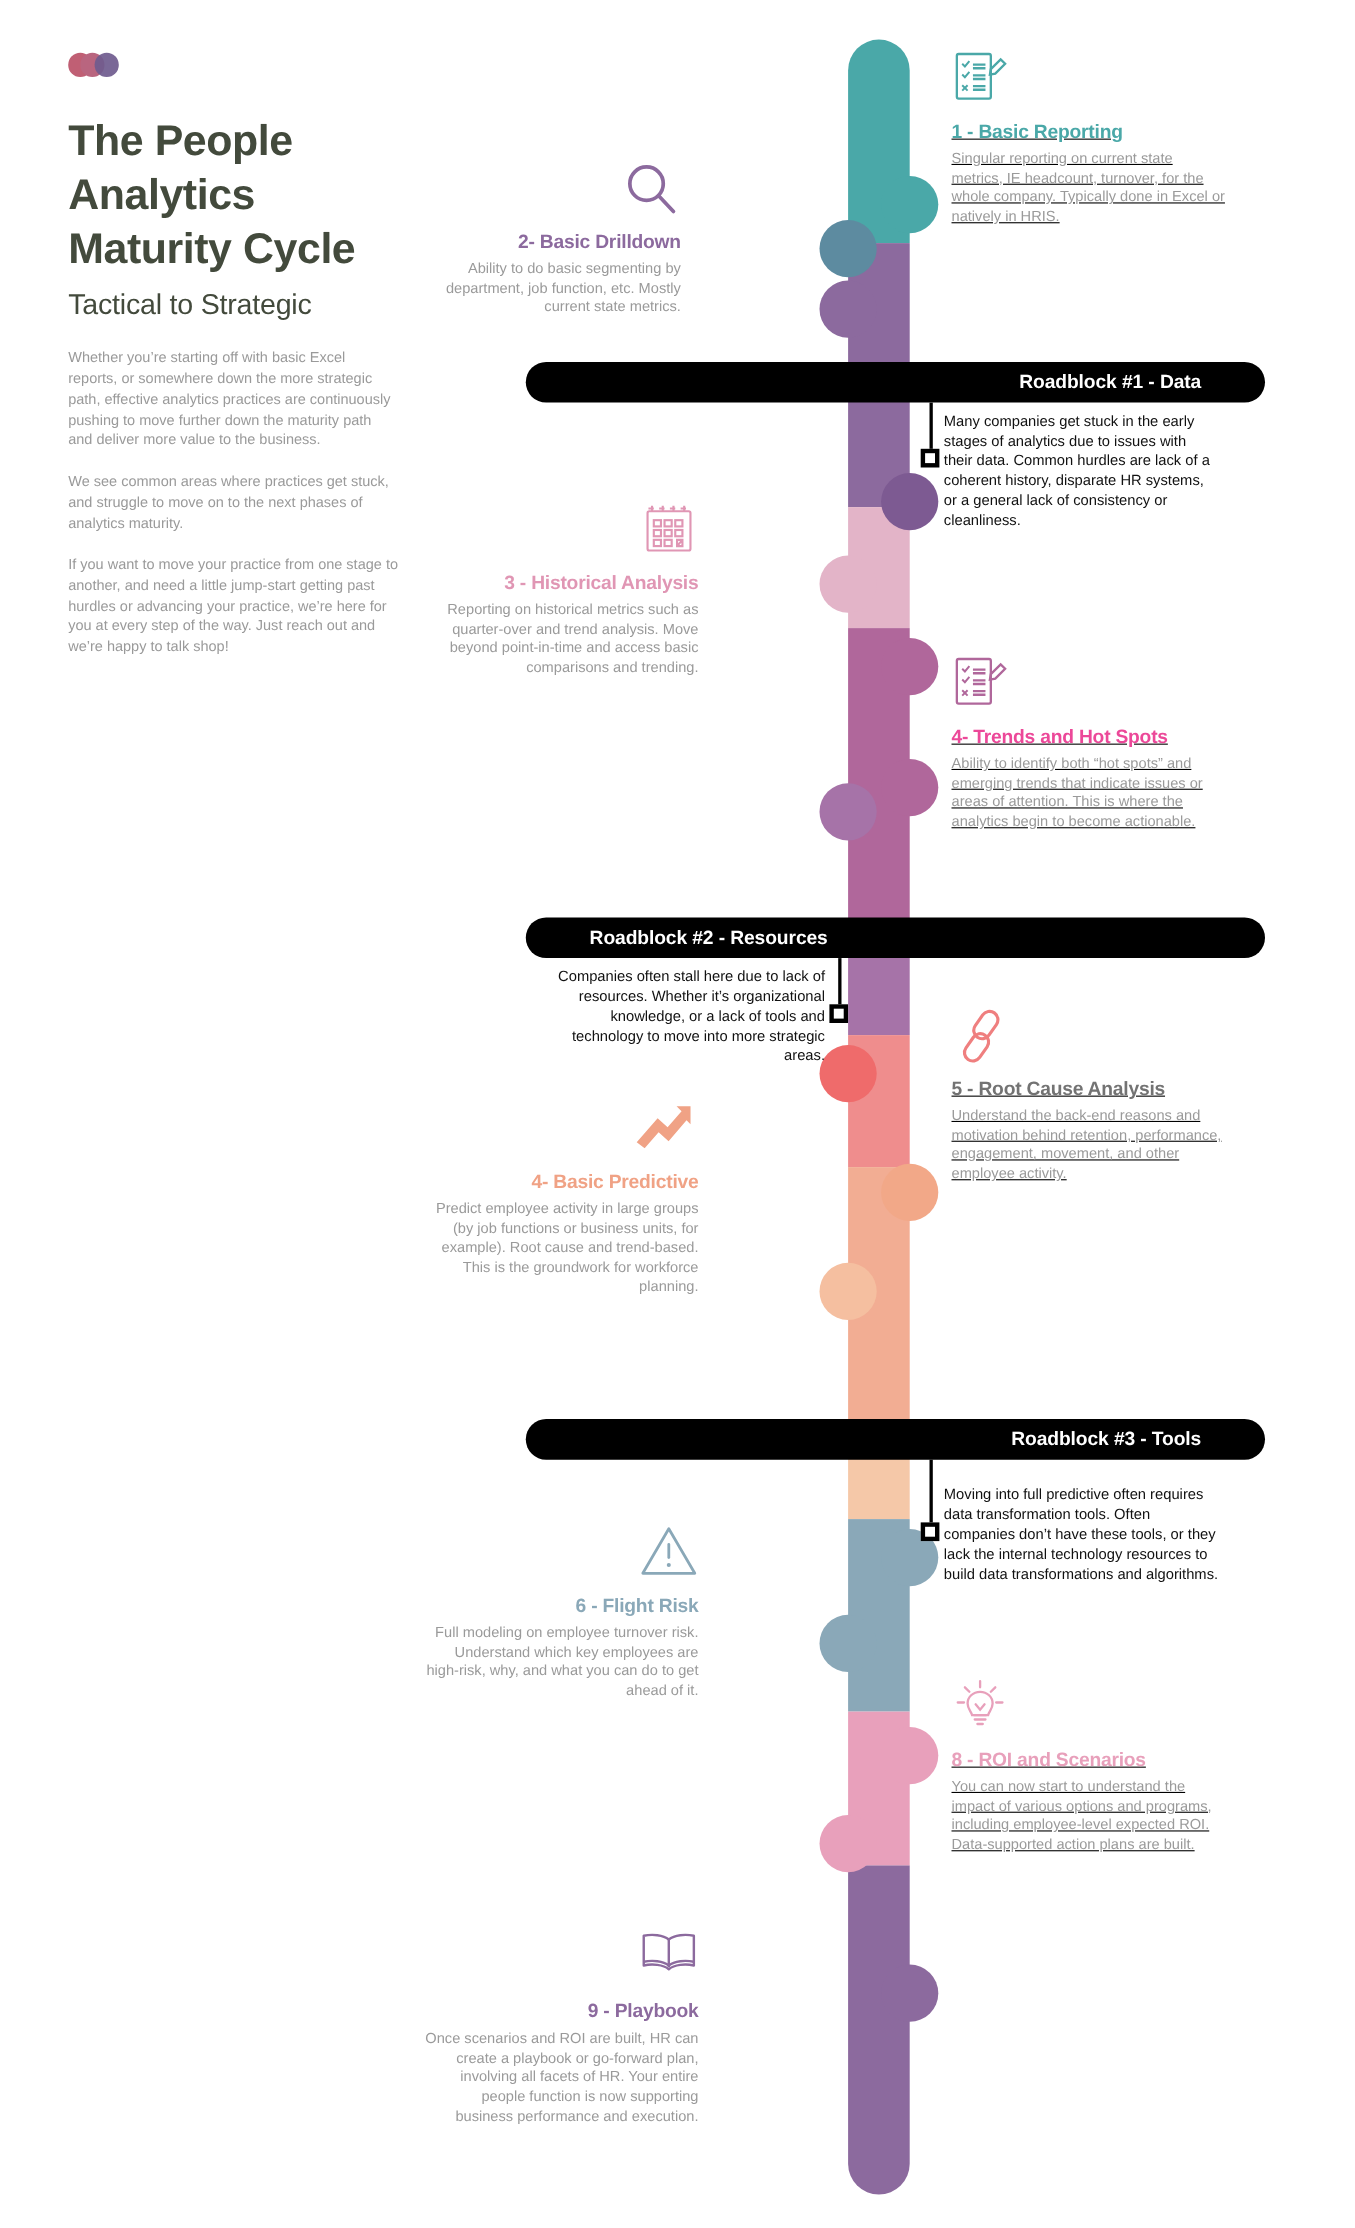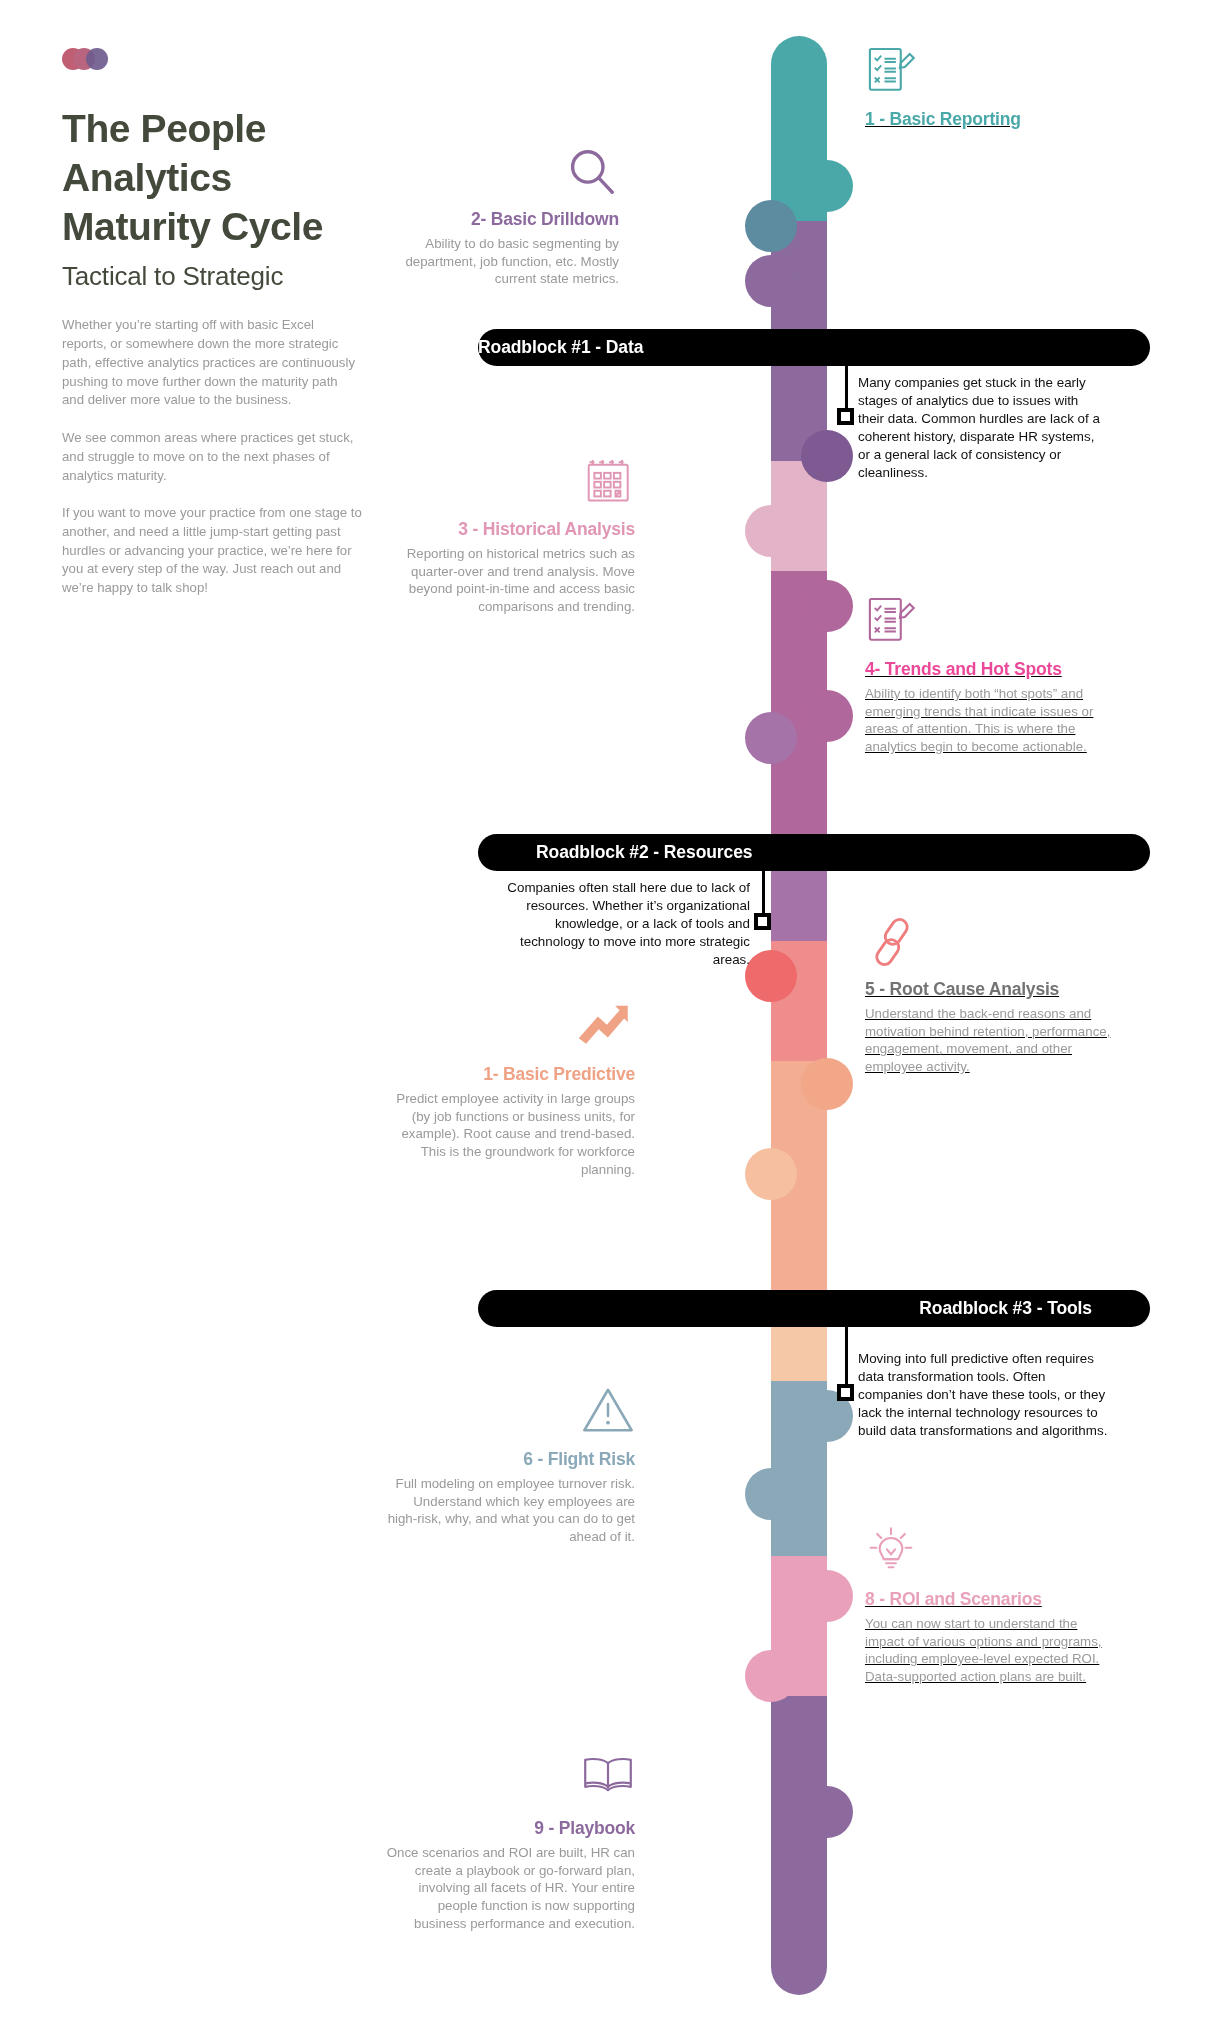--- a/index.html
+++ b/index.html
@@ -138,20 +138,21 @@
       <rect x="6" y="5" width="38" height="50" rx="2"></rect>
       <path d="M12 16l3 3 5-6" stroke-width="2.2"></path>
             <path d="M24 17h14M24 21h14"></path>
       <path d="M12 28l3 3 5-6" stroke-width="2.2"></path>
             <path d="M24 29h14M24 33h14"></path>
       <path d="M12 40l6 6M18 40l-6 6" stroke-width="2.2"></path>
             <path d="M24 41h14M24 45h14"></path>
       <path d="M44 22L55 11l5 5-11 11-6 1z"></path>
     </svg></div>
         <h3 style="color: rgb(74, 168, 168);">1 - Basic Reporting</h3>
+        <p>Singular reporting on current state metrics, IE headcount, turnover, for the whole company. Typically done in Excel or natively in HRIS.</p>
       </div>
       <div class="stage left" style="top: 145px; left: 369px;">
         <div class="sicon" style="color: rgb(140, 106, 158);"><svg viewBox="0 0 64 64" width="54" height="54" fill="none" stroke="currentColor" stroke-width="4" stroke-linecap="round">
       <circle cx="27" cy="26" r="18"></circle>
             <path d="M40 39l16 17"></path>
     </svg></div>
         <h3 style="color: rgb(140, 106, 158);">2- Basic Drilldown</h3>
         <p>Ability to do basic segmenting by department, job function, etc. Mostly current state metrics.</p>
       </div>
       <div class="stage left" style="top: 455px; left: 385px;">
@@ -191,21 +192,21 @@
       <rect x="28" y="4" width="18" height="32" rx="9" transform="rotate(35 37 20)"></rect>
       <rect x="18" y="28" width="18" height="32" rx="9" transform="rotate(35 27 44)"></rect>
     </svg></div>
         <h3 style="color: #737373;">5 - Root Cause Analysis</h3>
         <p>Understand the back-end reasons and motivation behind retention, performance, engagement, movement, and other employee activity.</p>
       </div>
       <div class="stage left" style="top: 1000px; left: 385px;">
         <div class="sicon" style="color: rgb(240, 162, 133);"><svg viewBox="0 0 64 48" width="58" height="44" fill="currentColor">
       <path d="M2 42l8 6 14-16 10 9 18-21 4 4V6H42l5 5-14 16-10-9z"></path>
     </svg></div>
-        <h3 style="color: rgb(240, 162, 133);">1- Basic Predictive</h3>
+        <h3 style="color: rgb(240, 162, 133);">4- Basic Predictive</h3>
         <p>Predict employee activity in large groups (by job functions or business units, for example). Root cause and trend-based. This is the groundwork for workforce planning.</p>
       </div>
       <div class="stage left" style="top: 1385px; left: 385px;">
         <div class="sicon" style="color: rgb(138, 168, 184);"><svg viewBox="0 0 64 58" width="54" height="50" fill="none" stroke="currentColor" stroke-width="3" stroke-linejoin="round">
       <path d="M32 5L60 53H4z"></path>
             <path d="M32 22v14" stroke-linecap="round"></path>
             <circle cx="32" cy="44" r="2.2" fill="currentColor" stroke="none"></circle>
     </svg></div>
         <h3 style="color: rgb(138, 168, 184);">6 - Flight Risk</h3>
         <p>Full modeling on employee turnover risk. Understand which key employees are high-risk, why, and what you can do to get ahead of it.</p>
@@ -223,21 +224,21 @@
       <div class="stage left" style="top: 1754px; left: 385px;">
         <div class="sicon" style="color: rgb(140, 106, 158);"><svg viewBox="0 0 64 48" width="54" height="42" fill="none" stroke="currentColor" stroke-width="2.6" stroke-linejoin="round">
       <path d="M32 10C26 5 14 4 5 6v32c9-2 21-1 27 4 6-5 18-6 27-4V6c-9-2-21-1-27 4z"></path>
       <path d="M32 10v30"></path>
             <path d="M5 34c9-2 21-1 27 4 6-5 18-6 27-4"></path>
     </svg></div>
         <h3 style="color: rgb(140, 106, 158);">9 - Playbook</h3>
         <p>Once scenarios and ROI are built, HR can create a playbook or go-forward plan, involving all facets of HR. Your entire people function is now supporting business performance and execution.</p>
       </div>
       <div class="roadblock" style="left: 478px; top: 329px; width: 672px;">
-        <span style="text-align: left; padding: 0px 58px 0px 0px;">Roadblock #1 - Data</span>
+        <span style="text-align: right; padding: 0px 58px 0px 0px;">Roadblock #1 - Data</span>
       </div>
       <div class="rb-connector">
         <div class="vline" style="left: 845px; top: 366px; height: 46px;"></div>
         <div class="sq" style="left: 837px; top: 408px;"></div>
       </div>
       <div class="rb-text" style="left: 858px; top: 374px;">Many companies get stuck in the early stages of analytics due to issues with their data. Common hurdles are lack of a coherent history, disparate HR systems, or a general lack of consistency or cleanliness.</div>
       <div class="roadblock" style="left: 478px; top: 834px; width: 672px;">
         <span style="text-align: left; padding: 0px 0px 0px 58px;">Roadblock #2 - Resources</span>
       </div>
       <div class="rb-connector">

